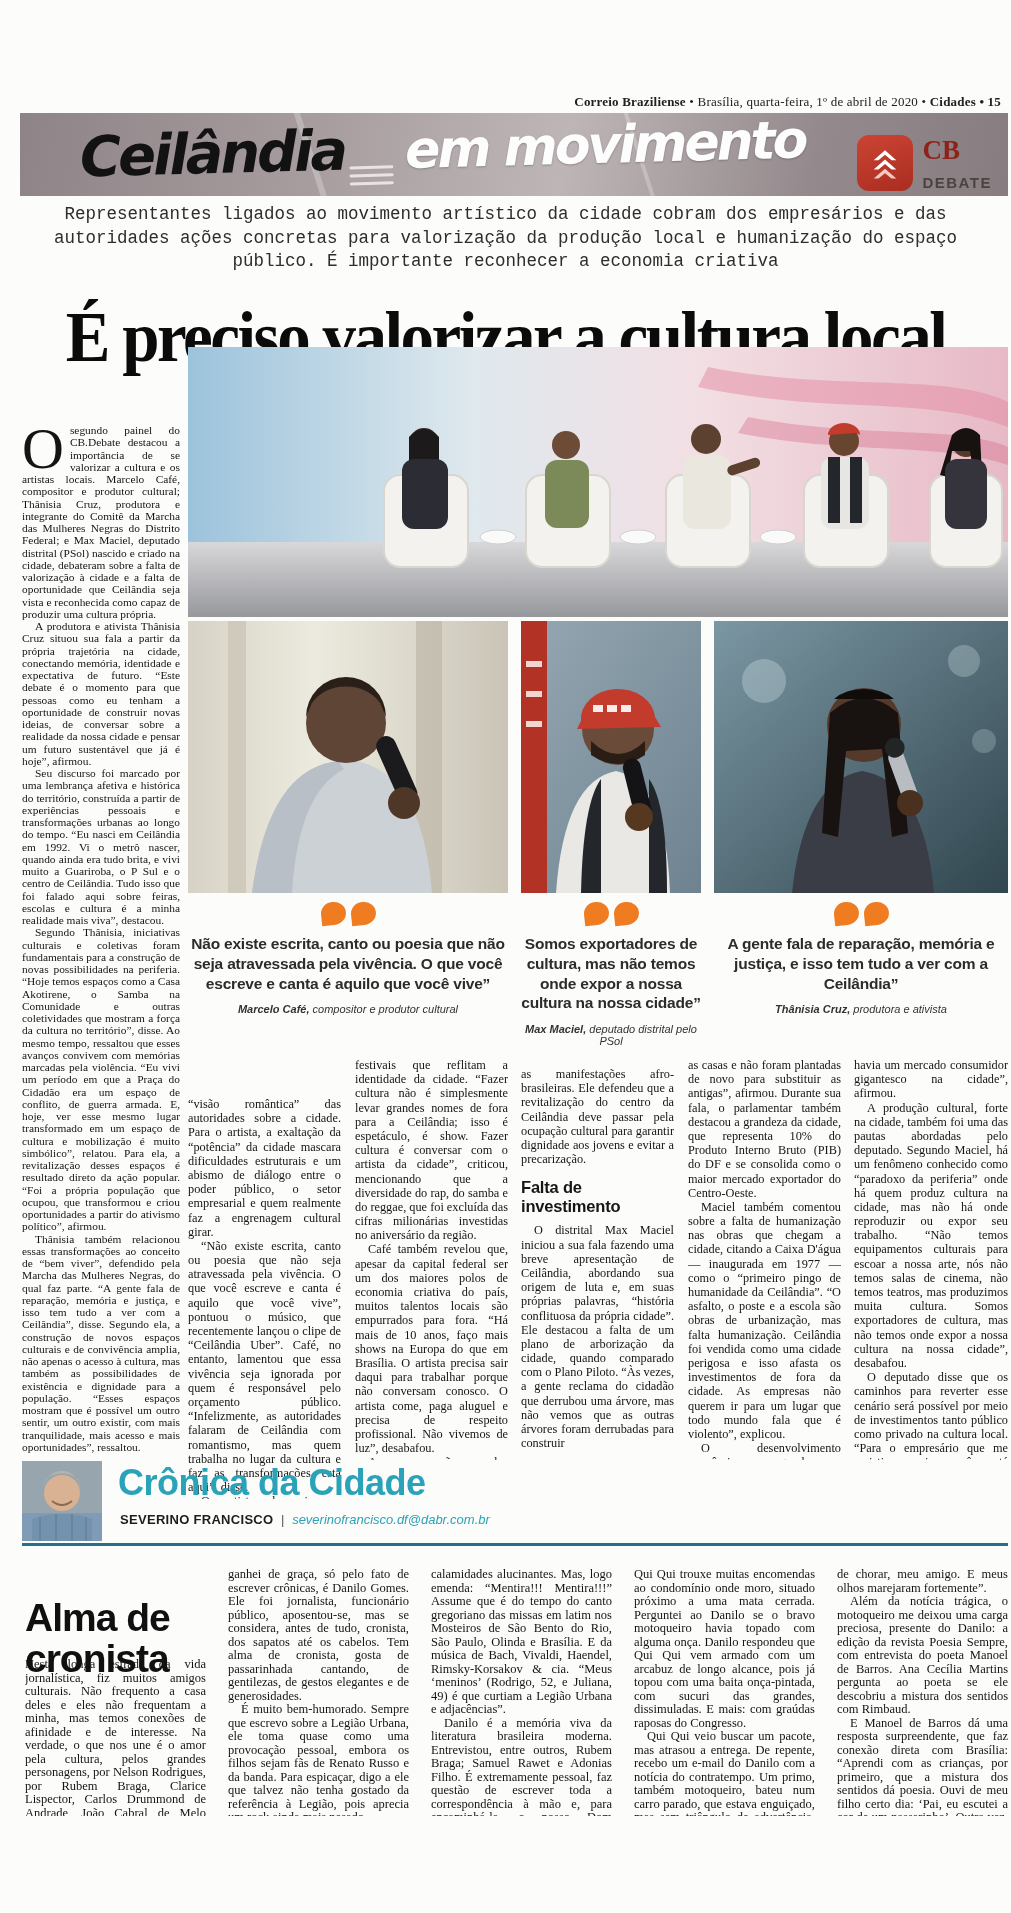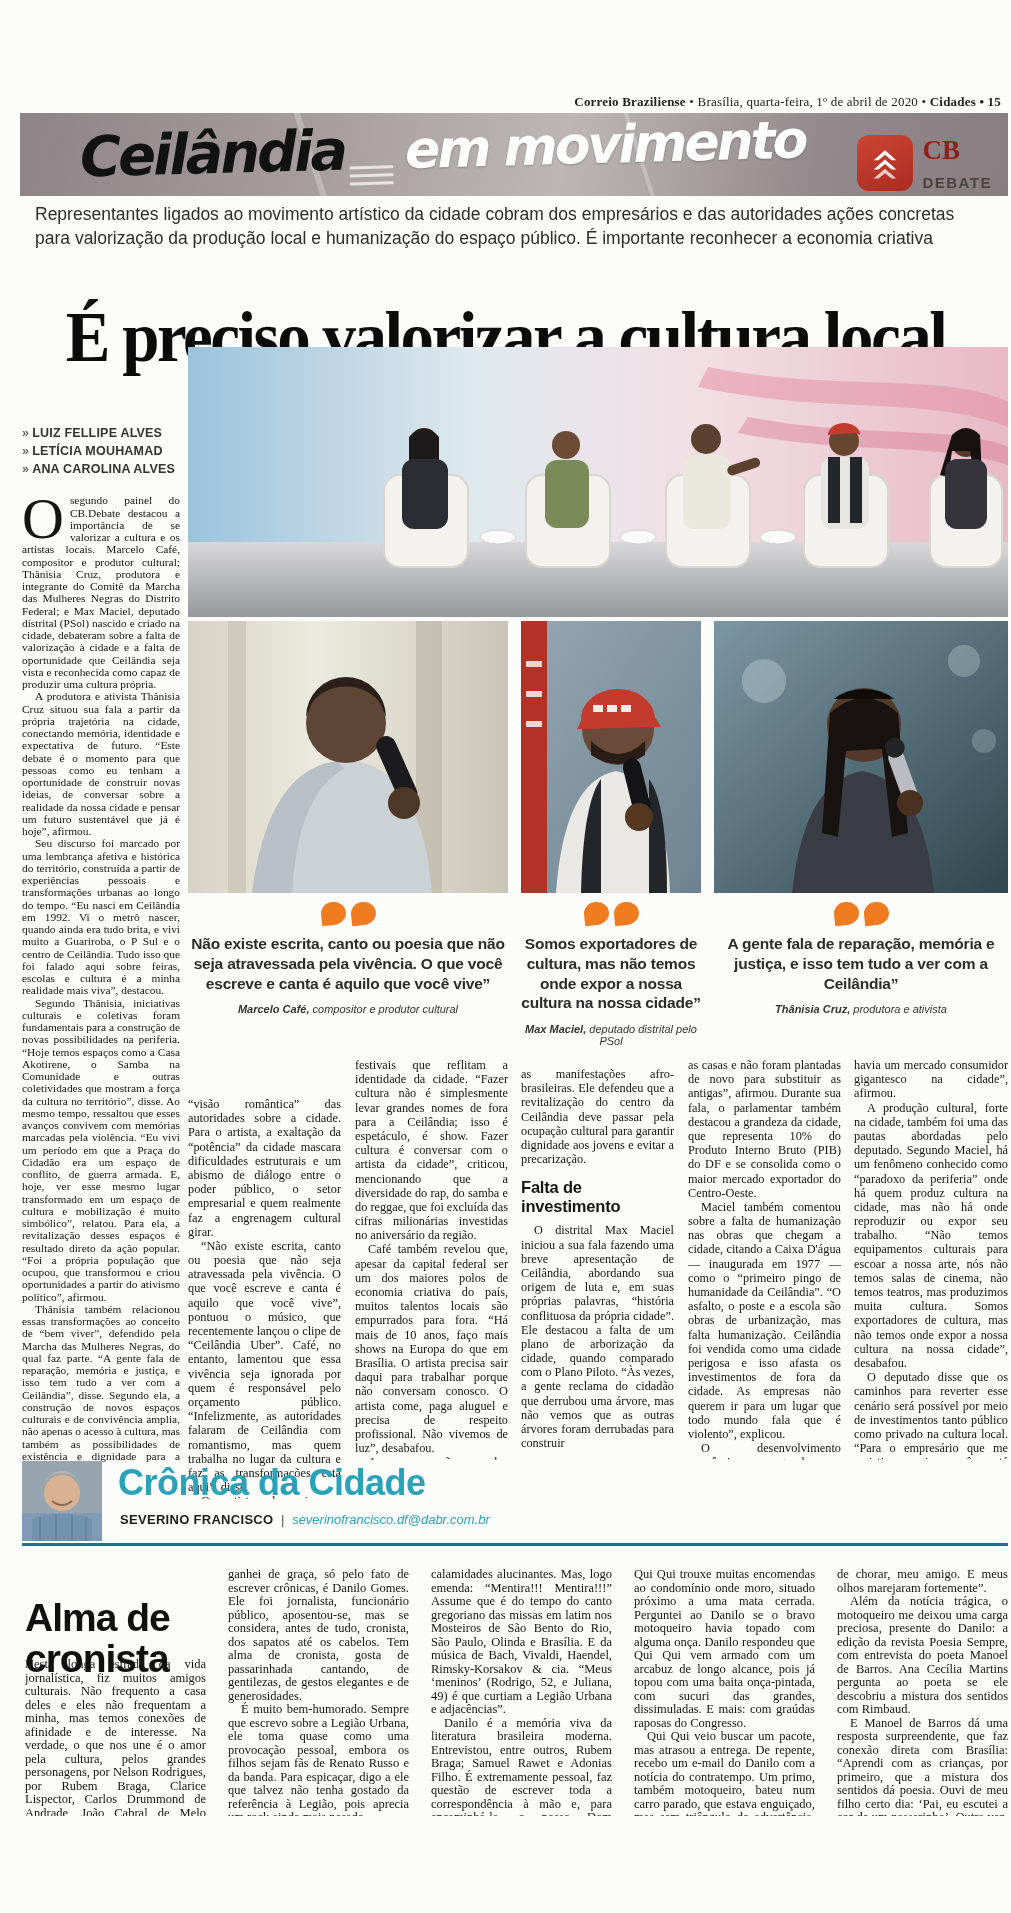--- a/index.html
+++ b/index.html
@@ -34,22 +34,22 @@
   .cbdebate .appicon{
     width:56px; height:56px; border-radius:12px;
     background:linear-gradient(160deg,#cc4434,#a92d20);
     display:flex; align-items:center; justify-content:center;
   }
   .cbdebate .names{display:flex; flex-direction:column; line-height:1; font-family:"Liberation Sans", sans-serif;}
   .cbdebate .cb{font-size:27px; font-weight:bold; color:#8d2318; font-family:"Liberation Serif", serif;}
   .cbdebate .debate{font-size:15px; font-weight:bold; color:#4a4440; letter-spacing:1.5px; margin-top:11px;}
   
   .deck{
-    position:absolute; top:203px; left:35px; width:941px; text-align:left;
-    font-family:Liberation Sans, sans-serif; font-size:17.5px; line-height:1.35; color:#2d2d2d;
+    position:absolute; top:203px; left:35px; width:941px; text-align:center;
+    font-family:Liberation Mono, monospace; font-size:17.5px; line-height:1.35; color:#2d2d2d;
   }
   .headline{
     position:absolute; top:250px; left:0; width:100%; text-align:center;
     font-family:"Liberation Serif", serif; font-weight:bold; font-size:67px;
     letter-spacing:-2.5px; color:#0b0b0b; transform:scaleY(1.08); transform-origin:top center;
   }
   
   .photo{position:absolute; overflow:hidden; background:#ccc;}
   .photo svg{display:block; width:100%; height:100%;}
   .credit{
@@ -300,25 +300,20 @@
         <span class="qmark"></span>
       </div>
     <div class="pq-text">A gente fala de reparação, memória e justiça, e isso tem tudo a ver com a Ceilândia”</div>
     <div class="pq-attr">
       <span class="who">Thânisia Cruz,</span>
       <span>produtora e ativista</span>
     </div>
   </div>
 
   <div class="col firstcol" style="left:22px;top:424px;width:158px;height:1038px;">
-    <div class="bylines">
-      <div class="byline"><span class="mk">»</span><span>LUIZ FELLIPE ALVES</span></div>
-      <div class="byline"><span class="mk">»</span><span>LETÍCIA MOUHAMAD</span></div>
-      <div class="byline"><span class="mk">»</span><span>ANA CAROLINA ALVES</span></div>
-    </div>
     <p class="noindent"><span class="dropcap">O</span><span>segundo painel do CB.Debate destacou a importância de se valorizar a cultura e os artistas locais. Marcelo Café, compositor e produtor cultural; Thânisia Cruz, produtora e integrante do Comitê da Marcha das Mulheres Negras do Distrito Federal; e Max Maciel, deputado distrital (PSol) nascido e criado na cidade, debateram sobre a falta de valorização à cidade e a falta de oportunidade que Ceilândia seja vista e reconhecida como capaz de produzir uma cultura própria.</span></p>
     <p>A produtora e ativista Thânisia Cruz situou sua fala a partir da própria trajetória na cidade, conectando memória, identidade e expectativa de futuro. “Este debate é o momento para que pessoas como eu tenham a oportunidade de construir novas ideias, de conversar sobre a realidade da nossa cidade e pensar um futuro sustentável que já é hoje”, afirmou.</p>
     <p>Seu discurso foi marcado por uma lembrança afetiva e histórica do território, construída a partir de experiências pessoais e transformações urbanas ao longo do tempo. “Eu nasci em Ceilândia em 1992. Vi o metrô nascer, quando ainda era tudo brita, e vivi muito a Guariroba, o P Sul e o centro de Ceilândia. Tudo isso que foi falado aqui sobre feiras, escolas e cultura é a minha realidade mais viva”, destacou.</p>
     <p>Segundo Thânisia, iniciativas culturais e coletivas foram fundamentais para a construção de novas possibilidades na periferia. “Hoje temos espaços como a Casa Akotirene, o Samba na Comunidade e outras coletividades que mostram a força da cultura no território”, disse. Ao mesmo tempo, ressaltou que esses avanços convivem com memórias marcadas pela violência. “Eu vivi um período em que a Praça do Cidadão era um espaço de conflito, de guerra armada. E, hoje, ver esse mesmo lugar transformado em um espaço de cultura e mobilização é muito simbólico”, relatou. Para ela, a revitalização desses espaços é resultado direto da ação popular. “Foi a própria população que ocupou, que transformou e criou oportunidades a partir do ativismo político”, afirmou.</p>
     <p>Thânisia também relacionou essas transformações ao conceito de “bem viver”, defendido pela Marcha das Mulheres Negras, do qual faz parte. “A gente fala de reparação, memória e justiça, e isso tem tudo a ver com a Ceilândia”, disse. Segundo ela, a construção de novos espaços culturais e de convivência amplia, não apenas o acesso à cultura, mas também as possibilidades de existência e dignidade para a população. “Esses espaços mostram que é possível um outro sentir, um outro existir, com mais tranquilidade, mais acesso e mais oportunidades”, ressaltou.</p>
 
   </div>
 
   <div class="col maincol" style="left:188px;top:1097px;width:153px;height:402px;">
     <p class="noindent">“visão romântica” das autoridades sobre a cidade. Para o artista, a exaltação da “potência” da cidade mascara dificuldades estruturais e um abismo de diálogo entre o poder público, o setor empresarial e quem realmente faz a engrenagem cultural girar.</p>

